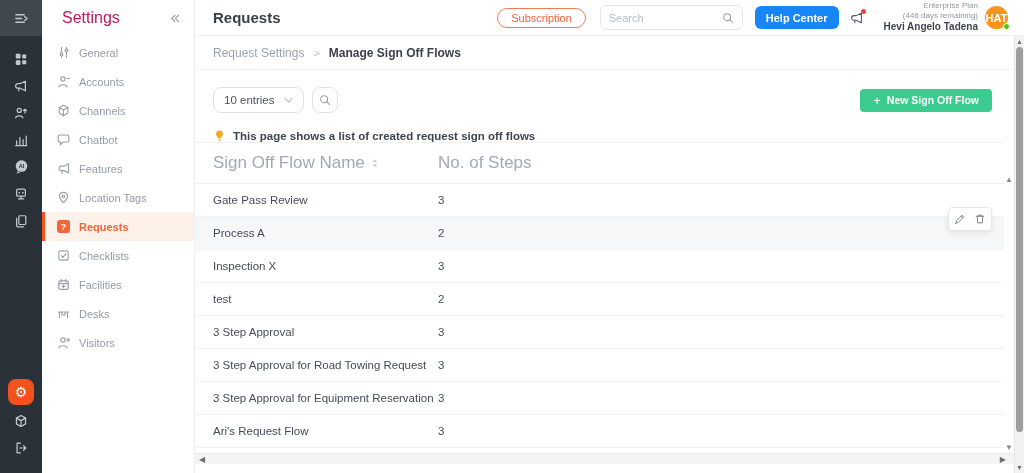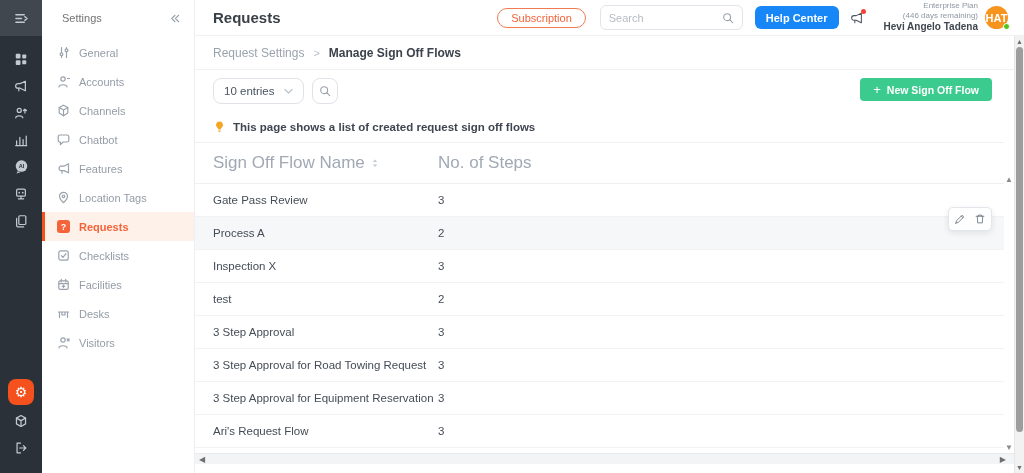--- a/index.html
+++ b/index.html
@@ -13,21 +13,21 @@
   .rail-icons { display:flex; flex-direction:column; align-items:center; padding-top:9px; }
   .rail-icons .ritem { height:27px; display:flex; align-items:center; justify-content:center; width:42px; cursor:pointer; }
   .rail-bottom { position:absolute; bottom:14px; left:0; right:0; display:flex; flex-direction:column; align-items:center; gap:9px; }
   .gear-btn { width:26px; height:26px; border-radius:8px; background:#F4511E; color:#fff; display:flex; align-items:center; justify-content:center; font-size:14px; cursor:pointer; }
   .rico { stroke:#C3C9CF; fill:none; stroke-width:1.4; stroke-linecap:round; stroke-linejoin:round; }
   .ricof { fill:#C3C9CF; stroke:none; }
 
   
   .sidebar { position:absolute; left:42px; top:0; width:153px; height:473px; background:#fff; border-right:1px solid #EDEFF2; }
   .sb-head { height:36px; display:flex; align-items:center; justify-content:space-between; padding:0 13px 0 20px; }
-  .sb-title { font-size:11px; color:#737373; }
+  .sb-title { font-size:16px; color:#be185d; }
   .sb-items { padding-top:2px; }
   .sb-item { height:29px; display:flex; align-items:center; gap:9px; padding-left:15px; font-size:11px; color:#959CA7; cursor:pointer; }
   .sb-item .sico { stroke:#9AA2AC; fill:none; stroke-width:1.2; stroke-linecap:round; stroke-linejoin:round; flex:none; }
   .sb-item.active { background:#FDF1EA; border-left:3px solid #F4511E; padding-left:12px; color:#F4633A; font-weight:700; }
   .q-badge { width:13px; height:13px; border-radius:3px; background:#F4633A; color:#fff; font-size:9px; font-weight:700; display:flex; align-items:center; justify-content:center; flex:none; }
 
   
   .main { position:absolute; left:195px; right:0; top:0; bottom:0; background:#fff; }
   .topbar { height:36px; border-bottom:1px solid #F0F1F3; display:flex; align-items:center; padding:0 16px 0 18px; }
   .page-title { font-size:15px; font-weight:700; color:#3A4047; margin-right:auto; }
@@ -42,21 +42,21 @@
   .plan .l1, .plan .l2 { font-size:8px; color:#8F98A3; }
   .plan .l3 { font-size:10px; font-weight:700; color:#3F4650;margin-left:11px; }
   .avatar { margin-left:7px; position:relative; width:23px; height:23px; border-radius:50%; background:#F7941E; color:#fff; font-size:11px; font-weight:700; display:flex; align-items:center; justify-content:center; cursor:pointer; flex:none; }
   .presence { position:absolute; bottom:-1px; right:-2px; width:7px; height:7px; border-radius:50%; background:#52C41A; border:1.5px solid #fff; }
 
   .crumbs { height:34px; border-bottom:1px solid #F0F1F3; display:flex; align-items:center; gap:9px; padding-left:18px; font-size:12px; }
   .crumb-parent { color:#9AA3AD; cursor:pointer; }
   .crumb-sep { color:#B9C0C8; font-size:11px; }
   .crumb-current { color:#3C434C; font-weight:700; }
 
-  .toolbar { margin-top:8px; display:flex; justify-content:space-between; align-items:flex-start; padding:0 32px 0 18px; }
+  .toolbar { margin-top:17px; display:flex; justify-content:space-between; align-items:center; padding:0 32px 0 18px; }
   .tb-left { display:flex; gap:8px; }
   .entries { height:26px; border:1px solid #DFE3E8; border-radius:8px; background:#fff; display:flex; align-items:center; gap:9px; padding:0 10px; font-size:11.5px; color:#4A5560; cursor:pointer; }
   .icon-btn { width:26px; height:26px; border:1px solid #DFE3E8; border-radius:8px; background:#fff; display:flex; align-items:center; justify-content:center; cursor:pointer; }
   .green-btn { background:#3BCB8E; color:#fff; border:none; height:23px; padding:0 13px; border-radius:4px; font-size:10.5px; font-weight:700; cursor:pointer; display:flex; align-items:center; gap:6px; font-family:"Liberation Sans", sans-serif; white-space:nowrap; }
   .green-btn .plus { font-size:13px; font-weight:400; }
 
   .note { margin-top:16px; padding-left:18px; display:flex; align-items:center; gap:7px; font-size:11.5px; font-weight:700; color:#3F4650; }
 
   .flow-table { position:absolute; top:142px; left:0; width:809px; }
   .thead { height:42px; border-top:1px solid #EEF0F2; border-bottom:1px solid #EEF0F2; display:flex; align-items:center; padding-left:18px; font-size:17px; color:#A0A9B4; }

